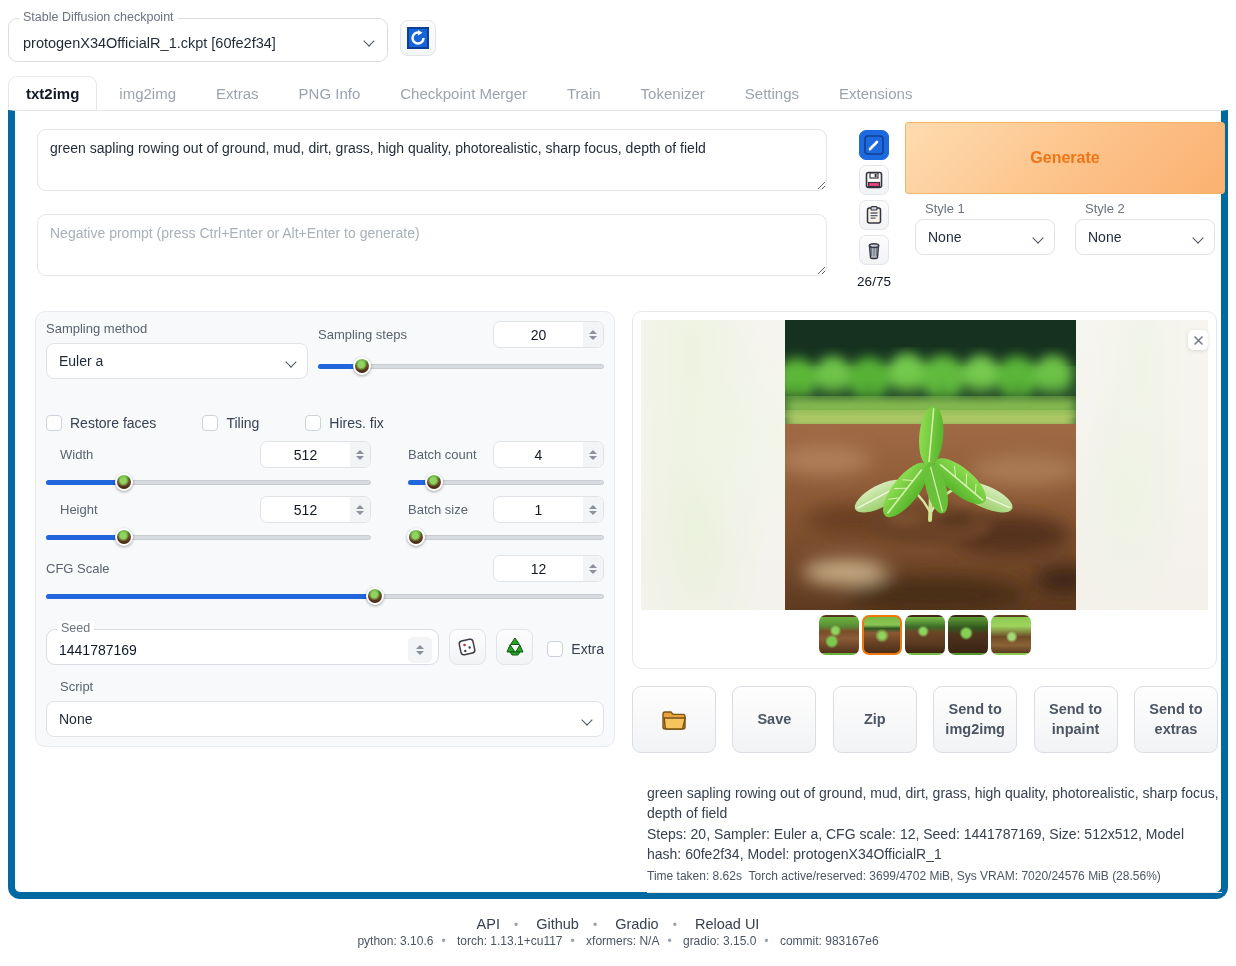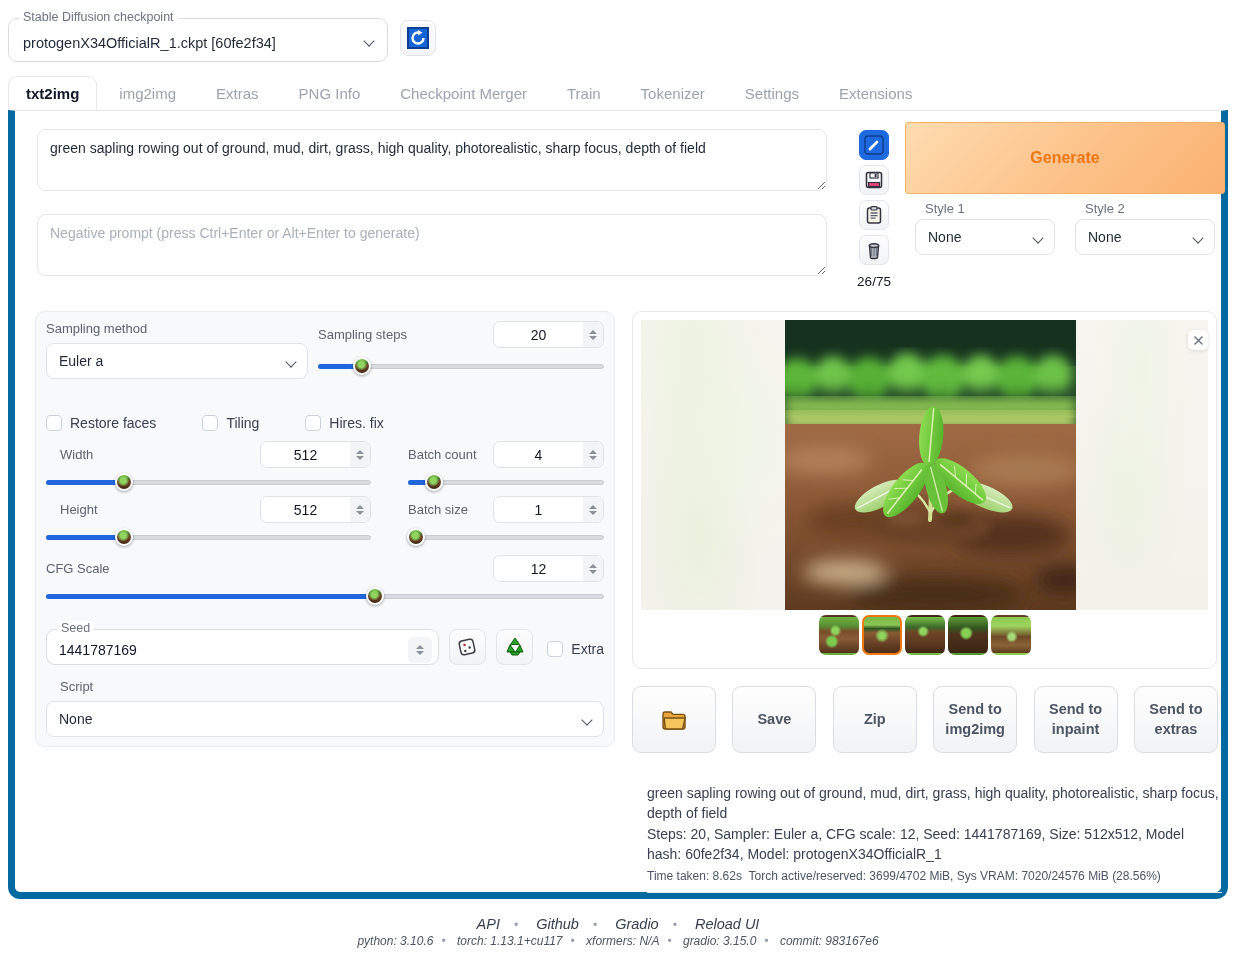--- a/index.html
+++ b/index.html
@@ -80,21 +80,21 @@
   .thumb:nth-child(5){ background-image:radial-gradient(circle at 52% 55%, #a4d977 0 3px, transparent 6px),linear-gradient(180deg,#8cc94f 0%,#9ed45e 25%,#6f4a28 55%,#8a6336 78%,#5c3c20 100%); }
 
   .actions { position:absolute; left:617px; top:575px; width:586px; display:flex; justify-content:space-between; }
   .act-btn { width:84px; height:67px; border:1px solid #dadde2; border-radius:9px; background:linear-gradient(180deg,#fefefe,#f2f3f5); color:#4b5563; font-weight:700; font-size:14.5px; display:flex; align-items:center; justify-content:center; text-align:center; line-height:1.35; cursor:pointer; padding:4px; }
 
   .geninfo { position:absolute; left:632px; top:672px; width:575px; font-size:14px; color:#374151; line-height:1.45; }
   .geninfo .perf { font-size:12px; color:#4b5563; margin-top:4px; }
   .geninfo .divider { border-bottom:1px solid #e5e7eb; margin-top:6px; width:100%; }
 
   
-  .footer { position:absolute; left:0; right:0; top:916px; text-align:center;font-style:italic; }
+  .footer { position:absolute; left:0; right:0; top:916px; text-align:center; }
   .flinks { font-size:14.5px; color:#374151; }
   .flinks span.link { margin:0 14px; cursor:pointer; }
   .bullet { color:#9ca3af; font-size:12px; }
   .fvers { font-size:12px; color:#4b5563; margin-top:2px; }
   .fvers span.seg { margin:0 8px; }
 
   svg { display:block; }
 </style>
 </head>
 <body>

